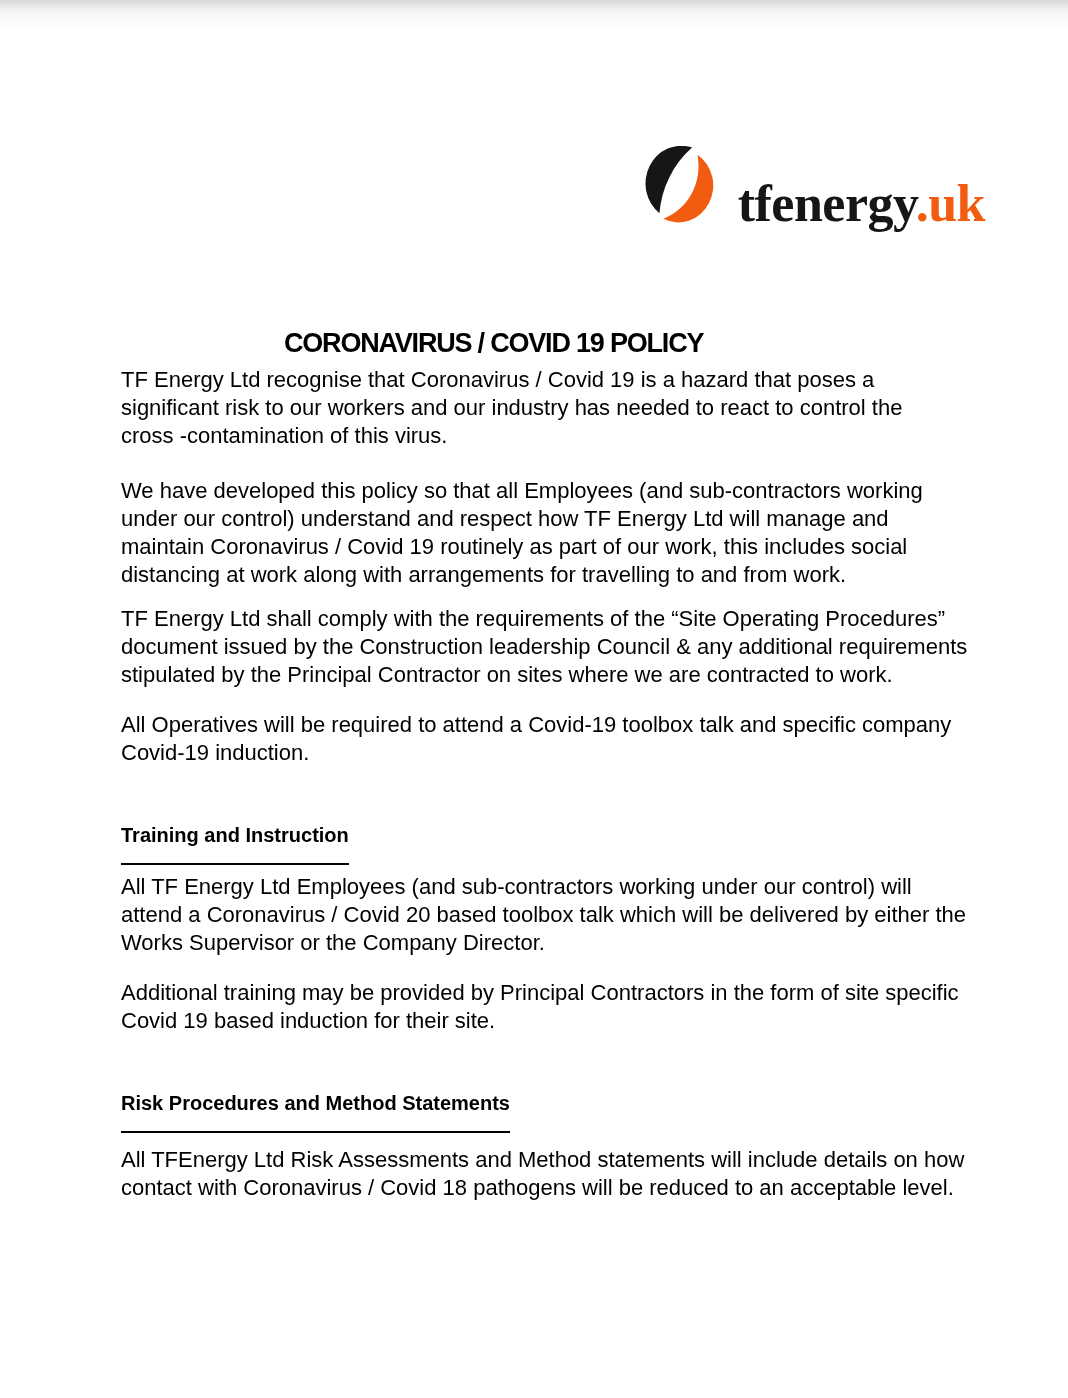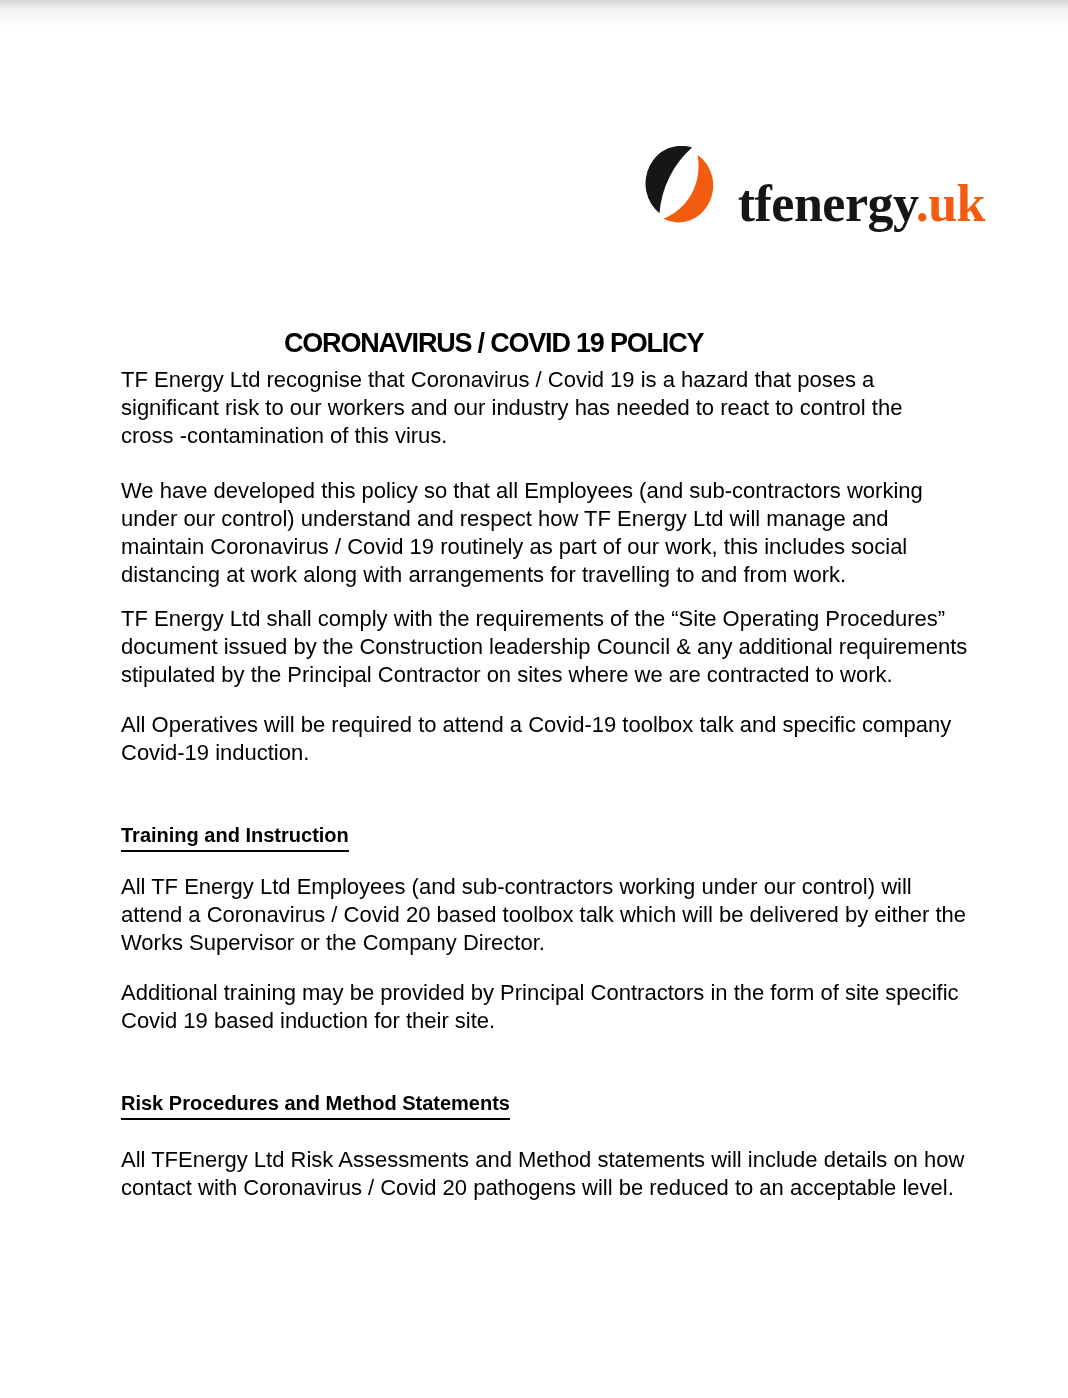--- a/index.html
+++ b/index.html
@@ -35,21 +35,21 @@
     white-space: pre-line;
   }
   .heading {
     position: absolute; left: 121px;
     font-size: 20px; line-height: 28px; font-weight: bold;
     white-space: nowrap;
   }
   .heading .u {
     display: inline-block;
     border-bottom: 2.5px solid #000000;
-    padding-bottom: 1px;
+    padding-bottom: 14px;
   }
 </style>
 </head>
 <body>
 
 <div class="top-shade"></div>
 
 <div class="logo">
   <svg class="logo-mark" viewBox="0 0 100 100" preserveAspectRatio="none" aria-hidden="true">
     <path d="M 62 2 A 47 47 0 0 0 19 84 A 120 120 0 0 1 62 2 Z" fill="#161616"></path>
@@ -85,13 +85,13 @@
 Works Supervisor or the Company Director.</div>
 
 <div class="para" style="top:979px">Additional training may be provided by Principal Contractors in the form of site specific
 Covid 19 based induction for their site.</div>
 
 <div class="heading" style="top:1089px">
   <span class="u">Risk Procedures and Method Statements</span>
 </div>
 
 <div class="para" style="top:1146px">All TFEnergy Ltd Risk Assessments and Method statements will include details on how
-contact with Coronavirus / Covid 20 pathogens will be reduced to an acceptable level.</div>
+contact with Coronavirus / Covid 18 pathogens will be reduced to an acceptable level.</div>
 
 </body></html>

